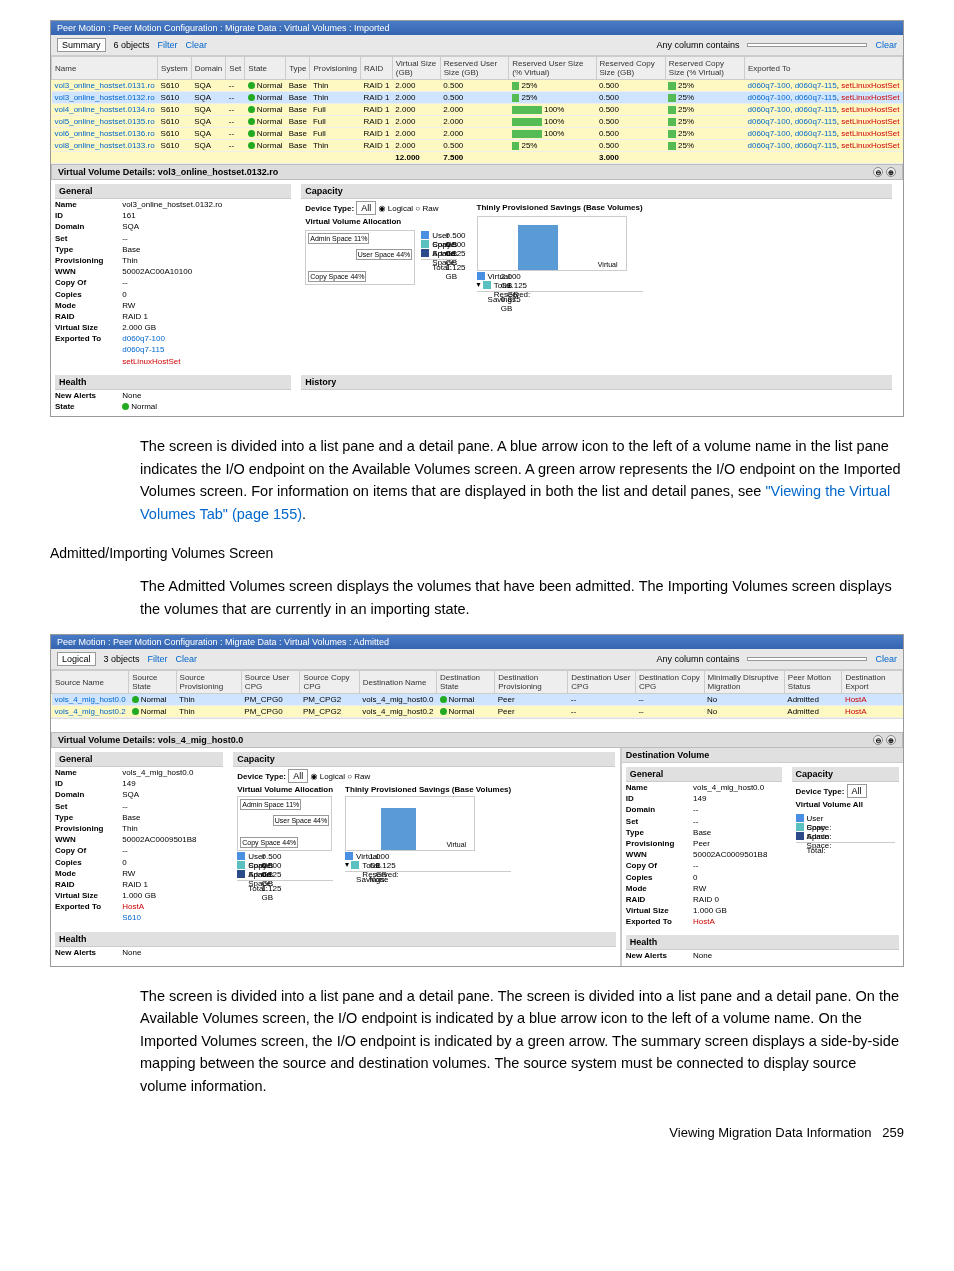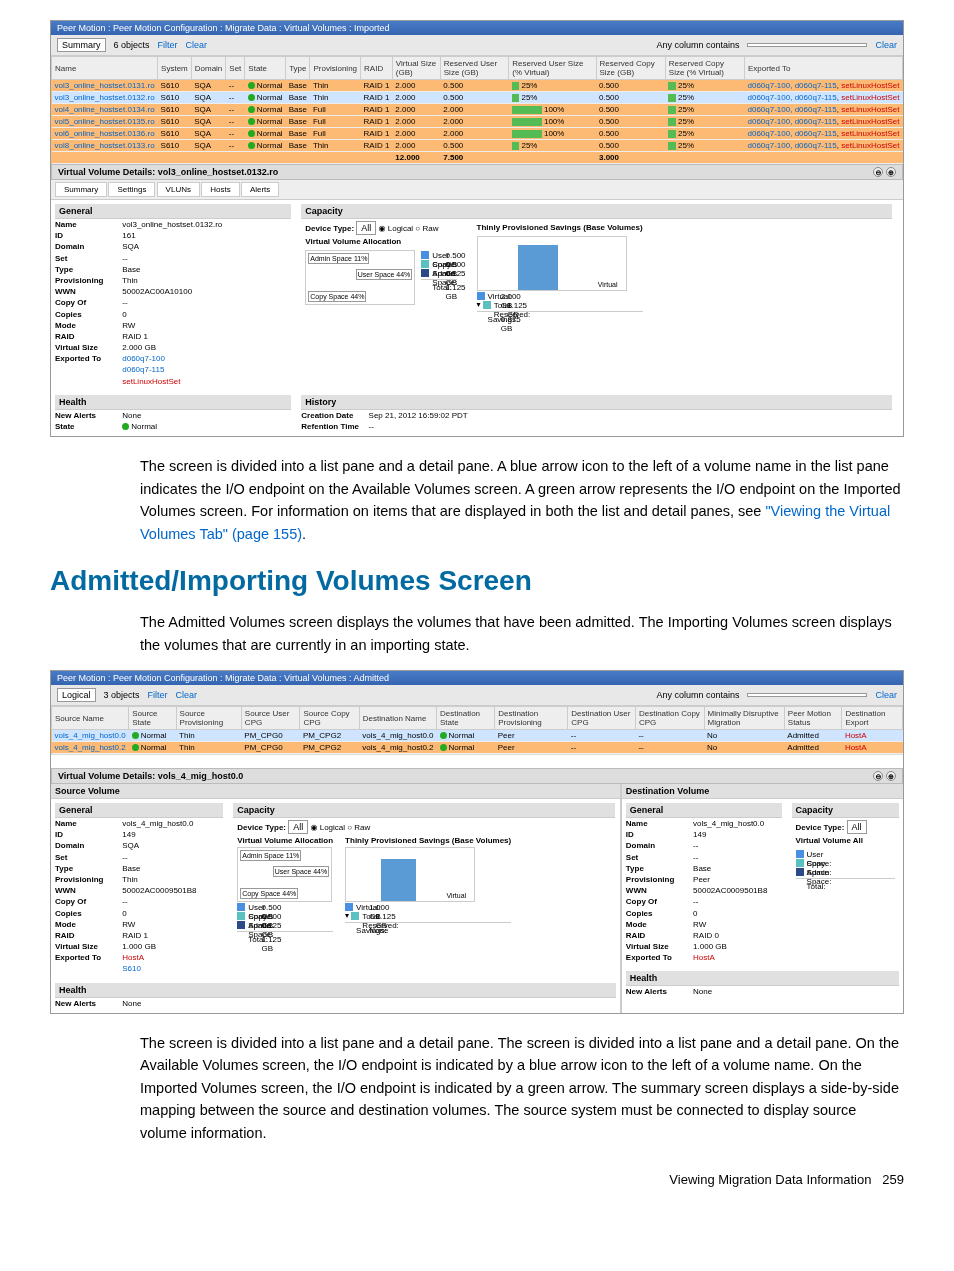--- a/index.html
+++ b/index.html
@@ -1,38 +1,38 @@
 <!DOCTYPE html>
 <html><head>
 <meta charset="utf-8">
 <style>
 *{box-sizing:border-box;margin:0;padding:0}
 body{font-family:Arial,sans-serif;font-size:13px;color:#000;background:#fff;width:954px;margin:0 auto;padding:20px 50px}
-.screenshot{border:1px solid #999;margin-bottom:18px;background:#fdba74;font-size:9px}
+.screenshot{border:1px solid #999;margin-bottom:18px;background:#fef9c3;font-size:9px}
 .titlebar{background:linear-gradient(#4a7bc7,#3565b0);color:#fff;padding:2px 6px;font-size:9px}
 .toolbar{background:#e8e8e8;padding:3px 6px;display:flex;align-items:center;gap:8px;border-bottom:1px solid #ccc}
 .combo{border:1px solid #999;background:#fff;padding:1px 4px;font-size:9px}
 .link-blue{color:#0066cc;cursor:pointer}
 .link-red{color:#cc0000}
 .tbl{width:100%;border-collapse:collapse;font-size:8px}
 .tbl th{background:#eee;border:1px solid #ccc;padding:2px 3px;text-align:left;font-weight:normal;color:#333}
 .tbl td{border-bottom:1px solid #eee;padding:1px 3px;white-space:nowrap}
 .tbl tr.sel{background:#cfe5ff}
 .dot{display:inline-block;width:7px;height:7px;border-radius:50%;background:#2a2;margin-right:2px;vertical-align:middle}
 .bar{display:inline-block;height:8px;background:#5b5;vertical-align:middle}
 .detail-hdr{background:#ddd;border:1px solid #bbb;padding:2px 6px;font-weight:bold;font-size:9px;display:flex;justify-content:space-between}
 .tabs{background:#eee;padding:2px 4px;border-bottom:1px solid #ccc;font-size:8px}
 .tab{display:inline-block;padding:2px 8px;border:1px solid #ccc;background:#fff;margin-right:-1px}
 .kv{font-size:8px;line-height:1.4}
 .kv b{display:inline-block;width:65px;font-weight:bold}
 .sec-h{background:#e0e0e0;padding:2px 4px;font-weight:bold;font-size:9px;border-bottom:1px solid #ccc}
 .blue-link{color:#0066cc}
 .chart{border:1px solid #ccc;width:110px;height:55px;position:relative;font-size:7px}
 .para{margin:14px 0 14px 90px;line-height:1.55;font-size:14.5px}
-.h2{color:#0369a1;font-size:28px;font-weight:bold;margin:20px 0 8px 0}
+.h2{color:#000000;font-size:14px;font-weight:normal;margin:20px 0 8px 0}
 .footer{text-align:right;font-size:13px;margin-top:28px}
 .colsplit{display:flex;gap:10px}
 .leg{font-size:8px}
 .leg span{display:inline-block;width:8px;height:8px;margin-right:3px;vertical-align:middle}
 .lg-blue{background:#4a90e2}.lg-teal{background:#5bc0c0}.lg-navy{background:#2a4a8a}
 .circ{display:inline-block;width:10px;height:10px;border:1px solid #888;border-radius:50%;background:#eee;font-size:7px;text-align:center;line-height:9px}
 </style>
 </head>
 <body>
 
@@ -172,27 +172,20 @@
           <td></td>
           <td>3.000</td>
           <td></td>
           <td></td>
         </tr>
   </tbody>
     </table>
   <div class="detail-hdr">
     <span>Virtual Volume Details: vol3_online_hostset.0132.ro</span>
     <span><span class="circ">⊖</span> <span class="circ">⊕</span></span>
-  </div>
-  <div class="tabs">
-    <span class="tab">Summary</span>
-    <span class="tab">Settings</span>
-    <span class="tab">VLUNs</span>
-    <span class="tab">Hosts</span>
-    <span class="tab">Alerts</span>
   </div>
   <div class="colsplit" style="padding:4px;background:#fff">
     <div style="width:28%">
       <div class="sec-h">General</div>
       <div class="kv" id="s1kv">
           <div><b>Name</b> <span class="">vol3_online_hostset.0132.ro</span></div>
           <div><b>ID</b> <span class="">161</span></div>
           <div><b>Domain</b> <span class="">SQA</span></div>
           <div><b>Set</b> <span class="">--</span></div>
           <div><b>Type</b> <span class="">Base</span></div>
@@ -243,21 +236,20 @@
       </div>
     </div>
   </div>
   <div class="colsplit" style="padding:4px;background:#fff">
     <div style="width:28%">
       <div class="sec-h">Health</div>
       <div class="kv"><b>New Alerts</b> <span>None</span><br><b>State</b> <span class="dot"></span><span>Normal</span></div>
     </div>
     <div style="width:70%">
       <div class="sec-h">History</div>
-      <div class="kv"><b>Creation Date</b> <span>Sep 21, 2012 16:59:02 PDT</span><br><b>Refention Time</b> <span>--</span></div>
     </div>
   </div>
 </div>
 
 <p class="para"><span>The screen is divided into a list pane and a detail pane. A blue arrow icon to the left of a volume name in the list pane indicates the I/O endpoint on the Available Volumes screen. A green arrow represents the I/O endpoint on the Imported Volumes screen. For information on items that are displayed in both the list and detail panes, see </span><span class="blue-link">"Viewing the Virtual Volumes Tab" (page 155)</span>.</p>
 
 <h2 class="h2">Admitted/Importing Volumes Screen</h2>
 
 <p class="para">The Admitted Volumes screen displays the volumes that have been admitted. The Importing Volumes screen displays the volumes that are currently in an importing state.</p>
 
@@ -323,21 +315,20 @@
         </tr>
       </tbody>
   </table>
   <div style="height:14px;background:#fff;border-top:1px solid #ddd"></div>
   <div class="detail-hdr">
     <span>Virtual Volume Details: vols_4_mig_host0.0</span>
     <span><span class="circ">⊖</span> <span class="circ">⊕</span></span>
   </div>
   <div style="display:flex;background:#fff">
     <div style="width:67%;border-right:2px solid #ccc">
-      <div class="sec-h">Source Volume</div>
       <div class="colsplit" style="padding:4px">
         <div style="width:30%">
           <div class="sec-h">General</div>
           <div class="kv" id="s2skv">
               <div><b>Name</b> <span class="">vols_4_mig_host0.0</span></div>
               <div><b>ID</b> <span class="">149</span></div>
               <div><b>Domain</b> <span class="">SQA</span></div>
               <div><b>Set</b> <span class="">--</span></div>
               <div><b>Type</b> <span class="">Base</span></div>
               <div><b>Provisioning</b> <span class="">Thin</span></div>

